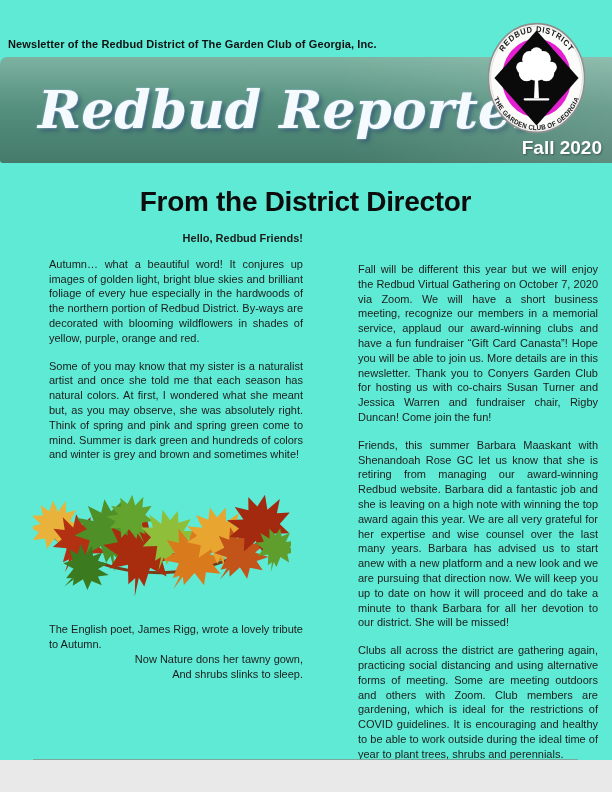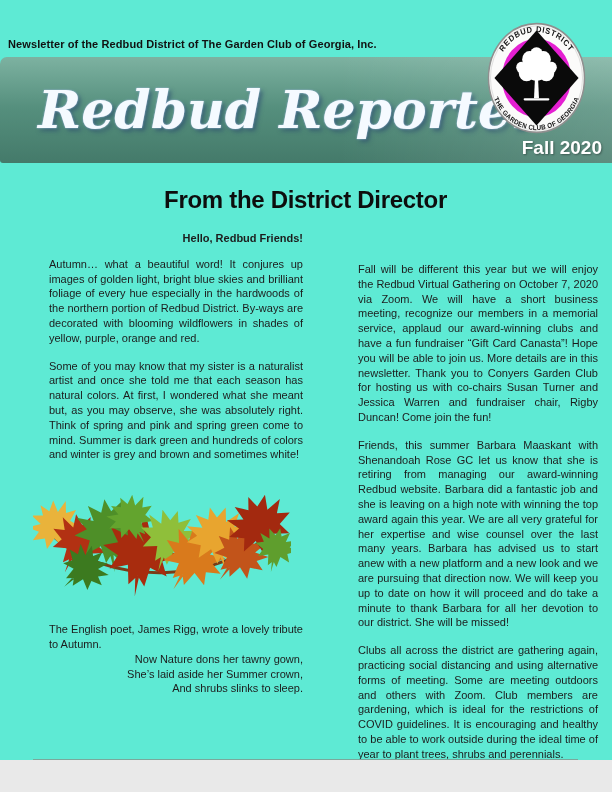--- a/index.html
+++ b/index.html
@@ -31,21 +31,21 @@
   .issue-label{
     position:absolute;right:10px;bottom:4px;font-size:19px;font-weight:bold;
     color:#ffffff;text-shadow:1px 1px 2px rgba(0,0,0,0.35);
   }
   .logo{
     position:absolute;left:487px;top:22px;width:99px;height:112px;
   }
   
   .section-heading{
     position:absolute;left:33px;top:186px;width:545px;text-align:center;
-    font-size:24px;font-weight:bold;color:#0d0d0d;letter-spacing:-0.3px;
+    font-size:28px;font-weight:bold;color:#0d0d0d;letter-spacing:-0.3px;
   }
   .col{
     position:absolute;font-size:11px;line-height:14.8px;text-align:justify;
     color:#1c1c1c;
   }
   .col p{margin:0 0 13px 16px;}
   .col-left{left:33px;top:231px;width:270px;}
   .col-right{left:342px;top:262px;width:256px;}
   .greeting{font-weight:bold;margin:0 0 11px 0 !important;text-align:right;}
   .leaves{display:block;margin:24px 0 20px 0;width:258px;height:116px;}
@@ -123,21 +123,20 @@
       <use href="#mapleLeaf" transform="translate(160,72) rotate(32) scale(0.66)" fill="#d97a1c"></use>
       <use href="#mapleLeaf" transform="translate(184,50) rotate(-14) scale(0.64)" fill="#e8a52f"></use>
       <use href="#mapleLeaf" transform="translate(207,68) rotate(38) scale(0.58)" fill="#c2541a"></use>
       <use href="#mapleLeaf" transform="translate(227,40) rotate(-22) scale(0.68)" fill="#a3290f"></use>
       <use href="#mapleLeaf" transform="translate(243,62) rotate(12) scale(0.44)" fill="#5f9e2d"></use>
     </svg>
 
     <p class="poem-intro">The English poet, James Rigg, wrote a lovely tribute to Autumn.</p>
     <div class="poem">
       <div>Now Nature dons her tawny gown,</div>
-      <div>She’s laid aside her Summer crown,</div>
       <div>And shrubs slinks to sleep.</div>
     </div>
   </div>
 
   <div class="col col-right">
     <p>Fall will be different this year but we will enjoy the Redbud Virtual Gathering on October 7, 2020 via Zoom.  We will have a short business meeting, recognize our members in a memorial service, applaud our award-winning clubs and have a fun fundraiser “Gift Card Canasta”!  Hope you will be able to join us. More details are in this newsletter. Thank you to Conyers Garden Club for hosting us with co-chairs Susan Turner and Jessica Warren and fundraiser chair, Rigby Duncan! Come join the fun!</p>
     <p>Friends, this summer Barbara Maaskant with Shenandoah Rose GC let us know that she is retiring from managing our award-winning Redbud website. Barbara did a fantastic job and she is leaving on a high note with winning the top award again this year.  We are all very grateful for her expertise and wise counsel over the last many years.  Barbara has advised us to start anew with a new platform and a new look and we are pursuing that direction now. We will keep you up to date on how it will proceed and do take a minute to thank Barbara for all her devotion to our district. She will be missed!</p>
     <p>Clubs all across the district are gathering again, practicing social distancing and using alternative forms of meeting.  Some are meeting outdoors and others with Zoom.  Club members are gardening, which is ideal for the restrictions of COVID guidelines. It is encouraging and healthy to be able to work outside during the ideal time of year to plant trees, shrubs and perennials.</p>
   </div>
 

